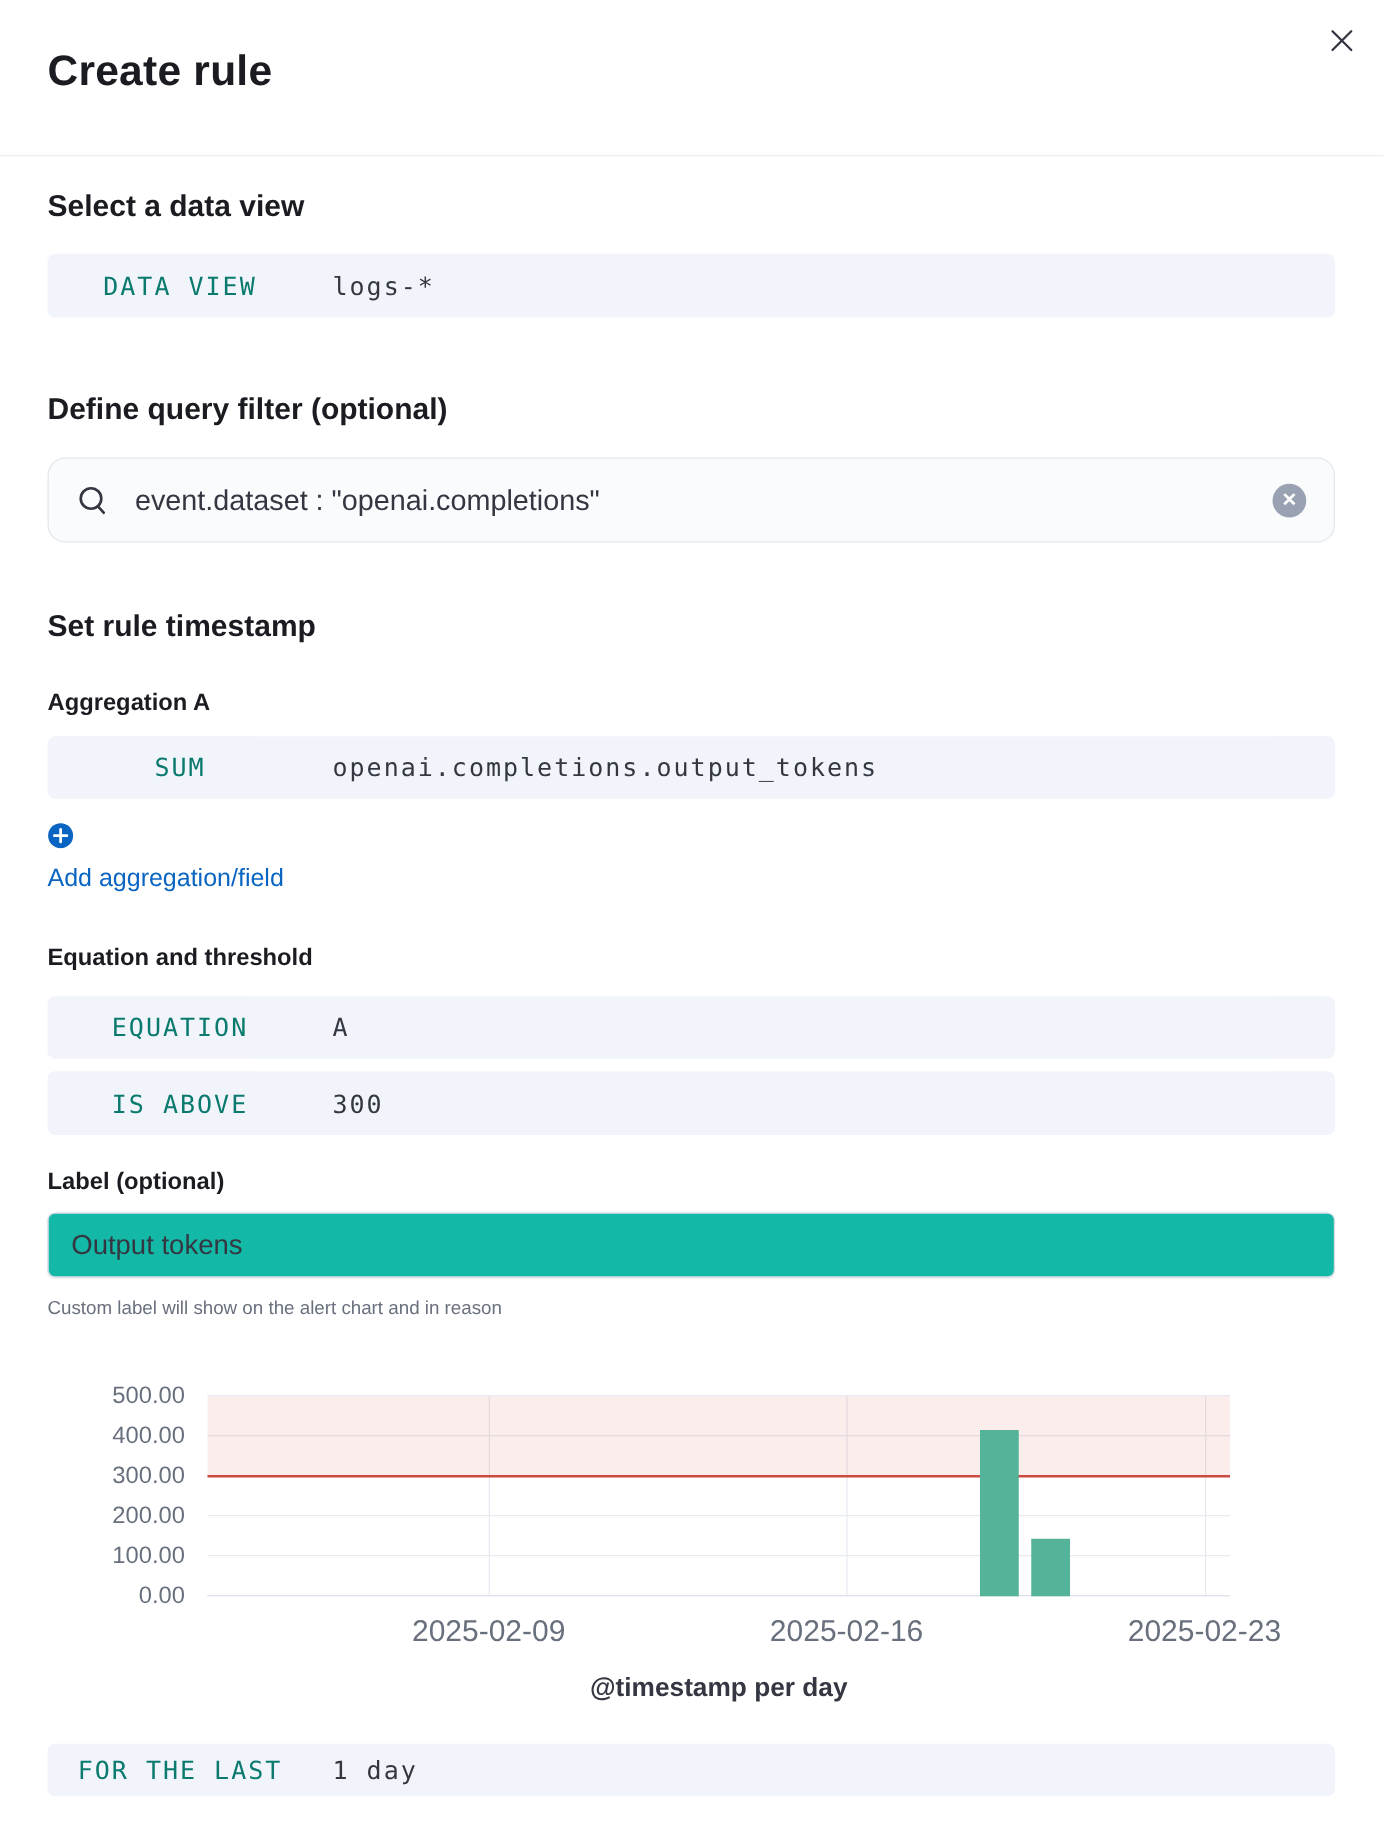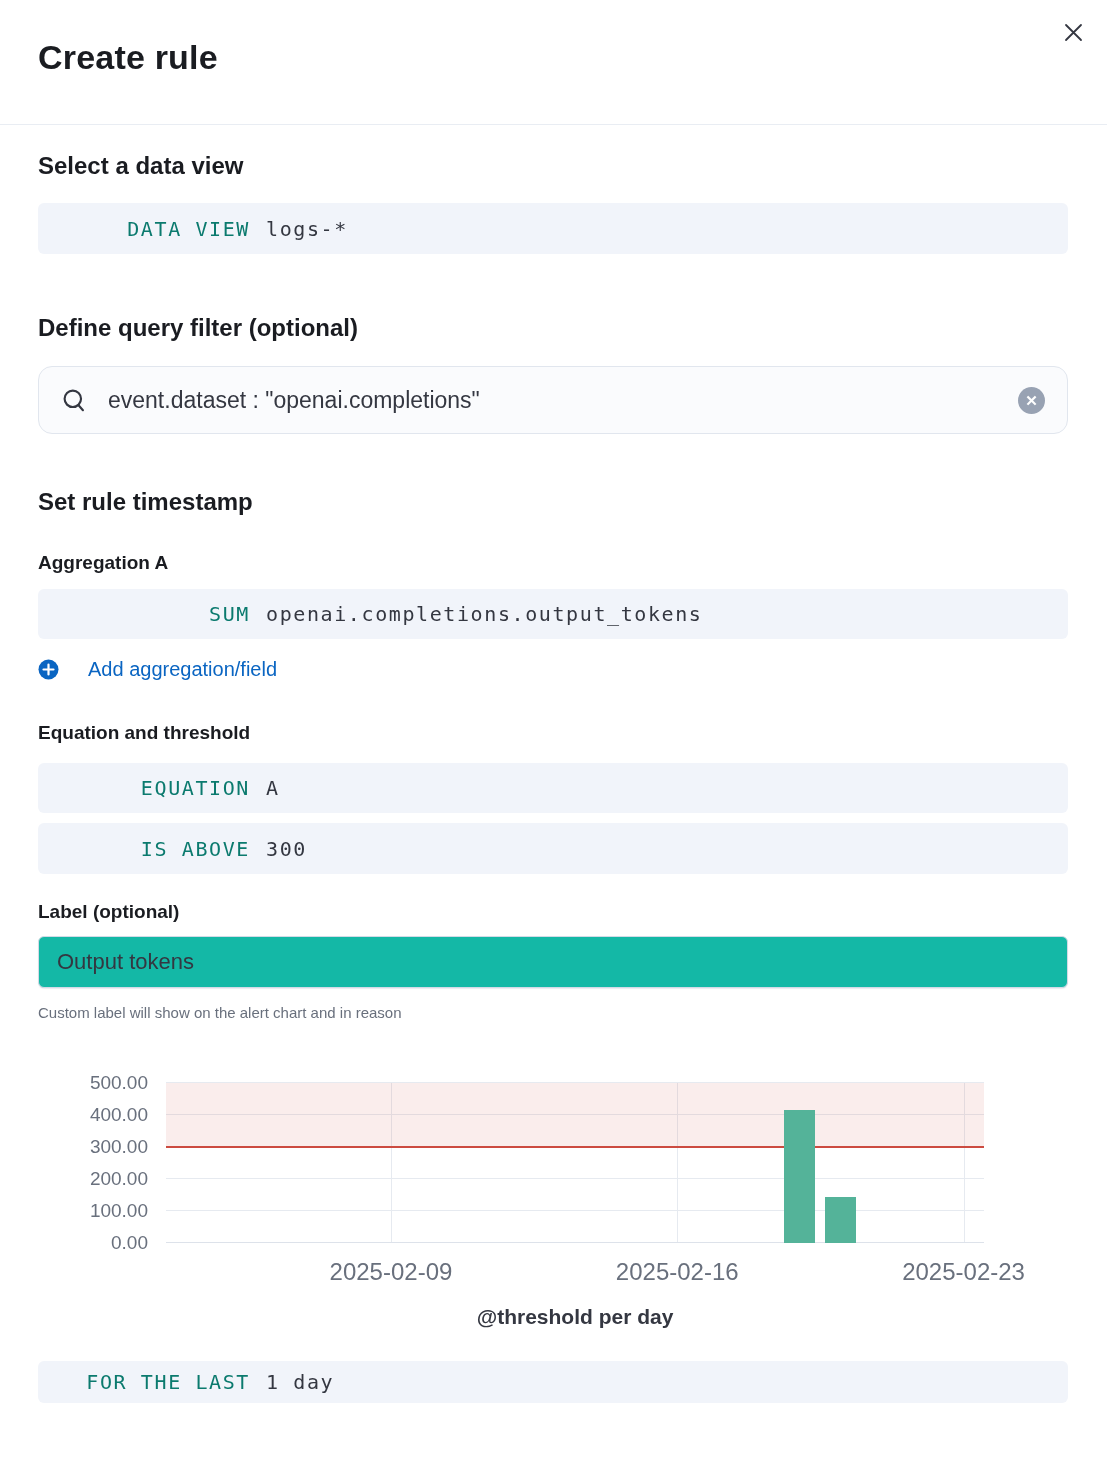--- a/index.html
+++ b/index.html
@@ -40,21 +40,21 @@
   .kw-field {
     background: #F1F4FA; border-radius: 6px;
     display: flex; align-items: center;
     height: 51px; width: 100%;
     border: none; cursor: pointer; text-align: left;
   }
   .mono, .kw, .val {
     font-family: "DejaVu Sans Mono", "Liberation Mono", monospace;
     font-size: 20px; letter-spacing: 1.6px;
   }
-  .kw { display: inline-block; width: 212px; text-align: right; color: #0B7A6E; white-space: pre; }
+  .kw { display: inline-block; width: 212px; text-align: center; color: #0B7A6E; white-space: pre; }
   .val { margin-left: 16px; color: #343741; white-space: pre; }
   .f-dataview { margin-top: 22px; }
   .f-sum      { margin-top: 15px; height: 50px; }
   .f-equation { margin-top: 19px; height: 50px; }
   .f-isabove  { margin-top: 10px; }
   .f-forlast  { margin-top: 32px; height: 42px; }
   
   .search-bar {
     margin-top: 23px; height: 68px; width: 100%;
     background: #FAFBFD; border: 1px solid #E1E6EE; border-radius: 14px;
@@ -67,22 +67,22 @@
   }
   .clear-btn {
     width: 27px; height: 27px; border-radius: 50%;
     background: #98A2B3; border: none; cursor: pointer;
     color: #fff; font-size: 15px; font-weight: 700; line-height: 27px;
     display: flex; align-items: center; justify-content: center;
     flex: 0 0 auto;
   }
   
   .add-row {
-    margin-top: 19px; display: flex; align-items: center; gap: 29px;
-    background: none; border: none; cursor: pointer; padding: 0;
+    margin-top: 19px; display: flex; gap: 13px;
+    background: none; border: none; cursor: pointer; padding: 0; flex-direction: column;
   }
   .add-label { font-size: 20px; color: #0A65C2; font-weight: 500; }
   .lbl-agg   { margin-top: 35px; }
   .lbl-eq    { margin-top: 41px; }
   .lbl-label { margin-top: 27px; }
   
   .text-input {
     margin-top: 13px; width: 100%; height: 52px;
     background: #14b8a6; border: 1px solid #D3DAE6; border-radius: 6px;
     box-shadow: 0 1px 1px rgba(152,162,179,.2);
@@ -215,21 +215,21 @@
           <div class="axis-bottom"></div>
           <div class="bar" style="left: 618.45px; width: 31px; height: 132.8px; background: rgb(84, 179, 153);"></div>
           <div class="bar" style="left: 659.35px; width: 31px; height: 46.08px; background: rgb(84, 179, 153);"></div>
         </div>
     </div>
     <div class="x-axis" id="x-axis">
         <div class="x-tick" style="left: 27.5%; color: rgb(105, 112, 125);">2025-02-09</div>
         <div class="x-tick" style="left: 62.5%; color: rgb(105, 112, 125);">2025-02-16</div>
         <div class="x-tick" style="left: 97.5%; color: rgb(105, 112, 125);">2025-02-23</div>
       </div>
-    <div class="chart-xlabel">@threshold per day</div>
+    <div class="chart-xlabel">@timestamp per day</div>
   </div>
 
   <button class="kw-field f-forlast">
     <span class="kw">FOR THE LAST</span>
     <span class="val">1 day</span>
   </button>
 
 </div>
 
 </body></html>

